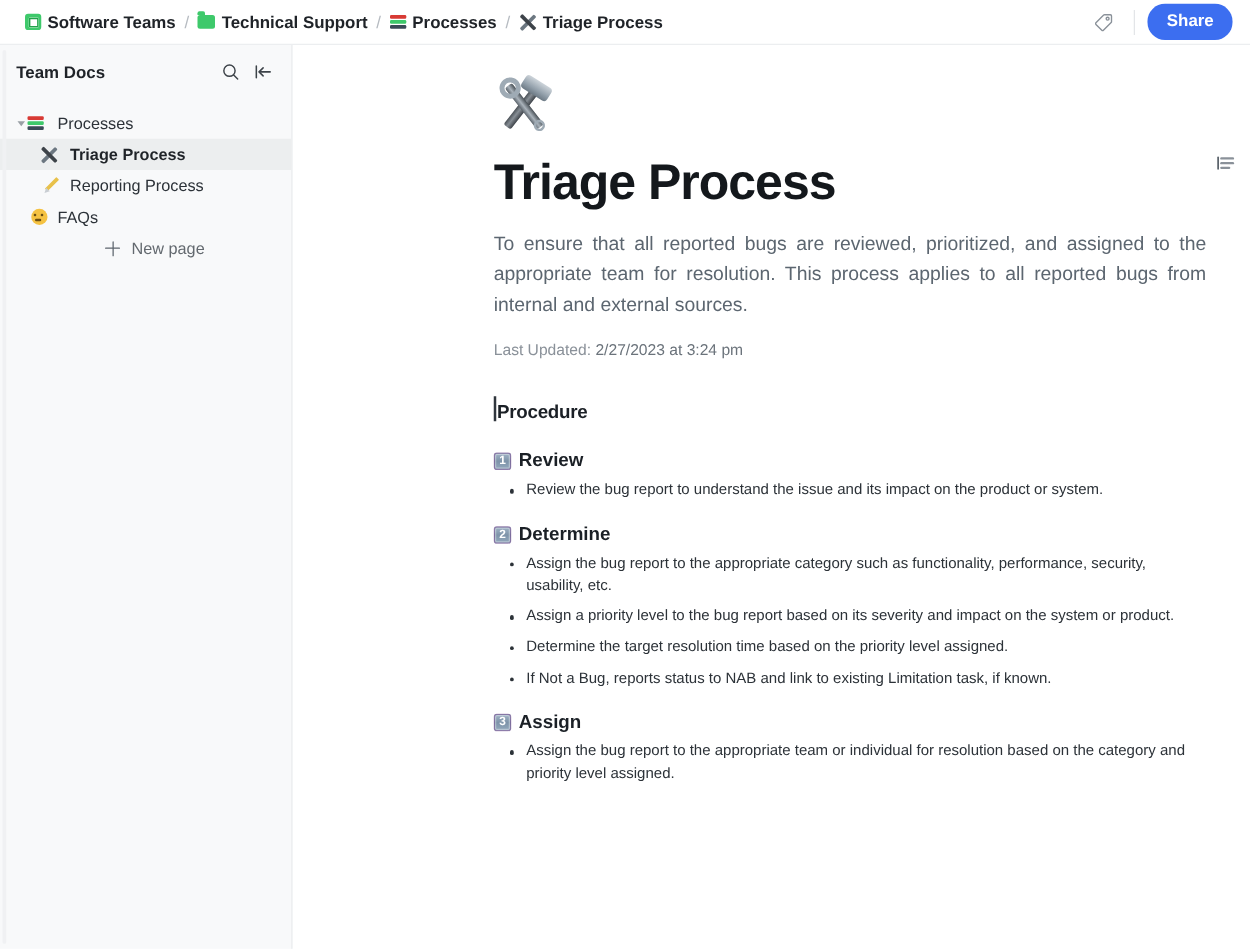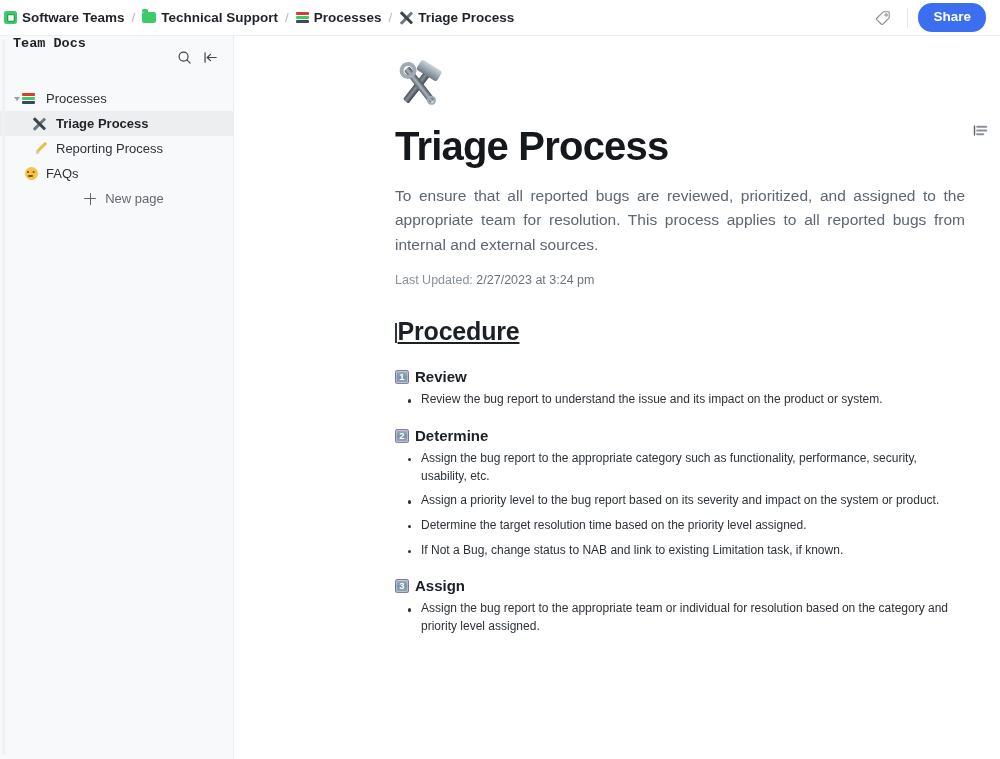--- a/index.html
+++ b/index.html
@@ -14,21 +14,21 @@
 
   
   #topbar {
     position: absolute; left: 0; top: 0; width: 1000px; height: 36px;
     background: #ffffff;
     border-bottom: 1px solid #eceef0;
     display: flex; align-items: center;
   }
   #breadcrumb {
     display: flex; align-items: center;
-    padding-left: 4px; height: 100%;
+    padding-left: 20px; height: 100%;
     font-size: 13.5px;
   }
   .crumb {
     display: flex; align-items: center;
     color: #1f2328; font-weight: 600;
     white-space: nowrap;
     cursor: pointer;
   }
   .crumb-sep {
     color: #b6bbc1; margin: 0 7px; font-weight: 400; font-size: 13.5px;
@@ -99,22 +99,22 @@
     width: 234px; height: 723px;
     background: #f8f9fa;
     border-right: 1px solid #eaecee;
     overflow: hidden;
   }
   #sb-scroll {
     position: absolute; left: 2px; top: 4px;
     width: 3px; height: 715px; background: #f0f1f3; border-radius: 2px;
   }
   #sb-head {
-    display: flex; 
-    height: 42px; padding: 0 12px 0 13px; font-family: Liberation Mono, monospace;
+    display: flex; align-items: center;
+    height: 42px; padding: 0 12px 0 13px;
   }
   #sb-title {
     font-size: 13.5px; font-weight: 600; color: #1f2328;
   }
   #sb-head-icons { margin-left: auto; display: flex; align-items: center; gap: 4px; }
   .sb-icon-btn {
     width: 22px; height: 22px; border-radius: 4px;
     display: flex; align-items: center; justify-content: center;
     color: #3d4349; cursor: pointer;
   }
@@ -257,22 +257,22 @@
     text-align: justify;
     hyphens: auto;
   }
   #doc-updated {
     font-size: 12.5px; color: #8a9199; margin: 16px 0 30px 0;
   }
   #doc-updated .lu-label { color: #8a9199; }
   #doc-updated .lu-value { color: #6b737b; }
 
   h2.section-h {
-    font-size: 25px; font-weight: 700; color: #1b2026;
-    margin: 0 0 22px 0; position: relative; letter-spacing: -0.2px; text-decoration: underline;
+    font-size: 15px; font-weight: 700; color: #1b2026;
+    margin: 0 0 22px 0; position: relative; letter-spacing: -0.2px;
   }
   .caret-bar {
     display: inline-block; width: 1.6px; height: 20px;
     background: #30363d; vertical-align: -3px; margin-right: 1px;
   }
 
   .step { margin-bottom: 18px; }
   .step-head {
     display: flex; align-items: center;
     font-size: 15px; font-weight: 700; color: #1b2026;
@@ -476,21 +476,21 @@
 
       <div class="step">
         <div class="step-head">
           <span class="keycap">2</span>
           <span>Determine</span>
         </div>
         <ul class="bullets">
           <li>Assign the bug report to the appropriate category such as functionality, performance, security, usability, etc.</li>
           <li>Assign a priority level to the bug report based on its severity and impact on the system or product.</li>
           <li>Determine the target resolution time based on the priority level assigned.</li>
-          <li>If Not a Bug, change status to NAB and link to existing Limitation task, if known.</li>
+          <li>If Not a Bug, reports status to NAB and link to existing Limitation task, if known.</li>
         </ul>
       </div>
 
       <div class="step">
         <div class="step-head">
           <span class="keycap">3</span>
           <span>Assign</span>
         </div>
         <ul class="bullets">
           <li>Assign the bug report to the appropriate team or individual for resolution based on the category and priority level assigned.</li>

